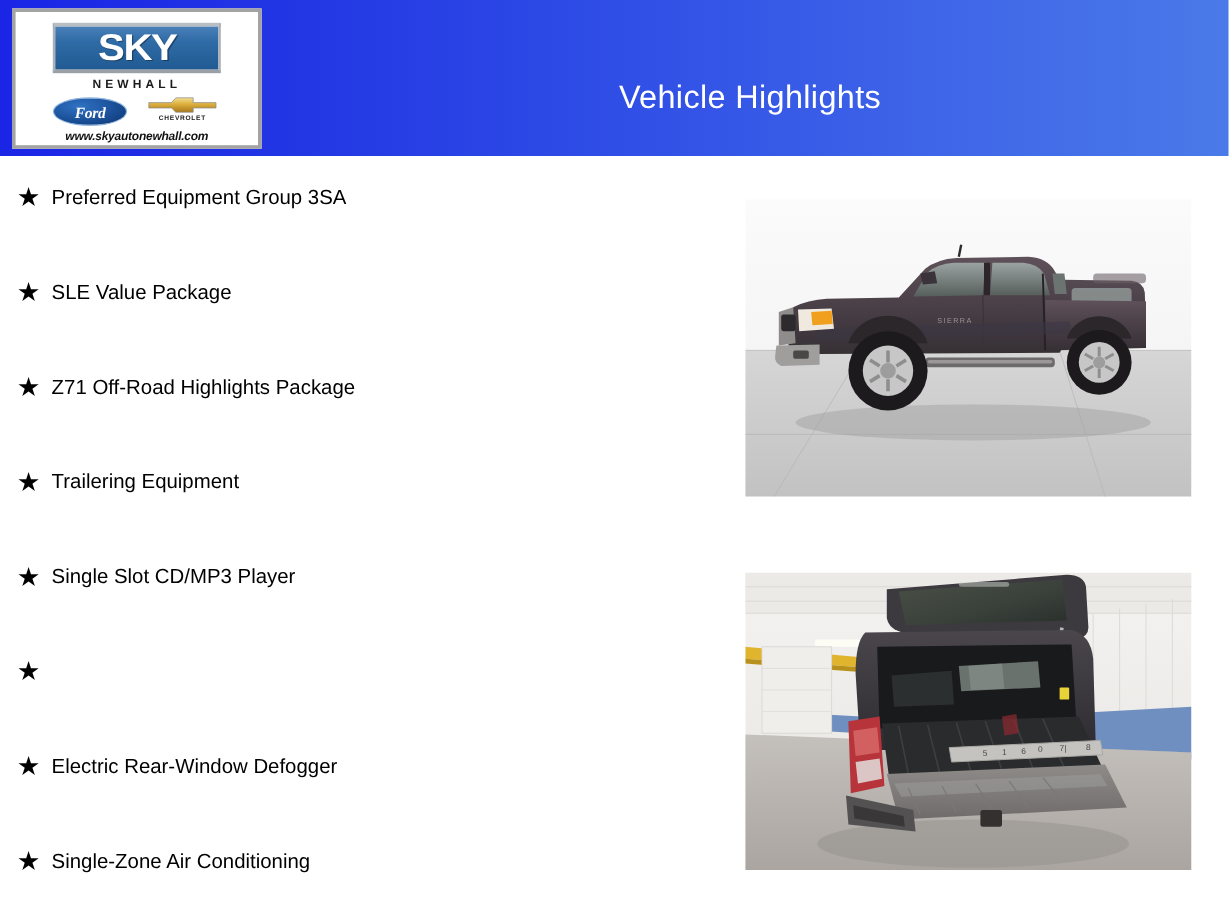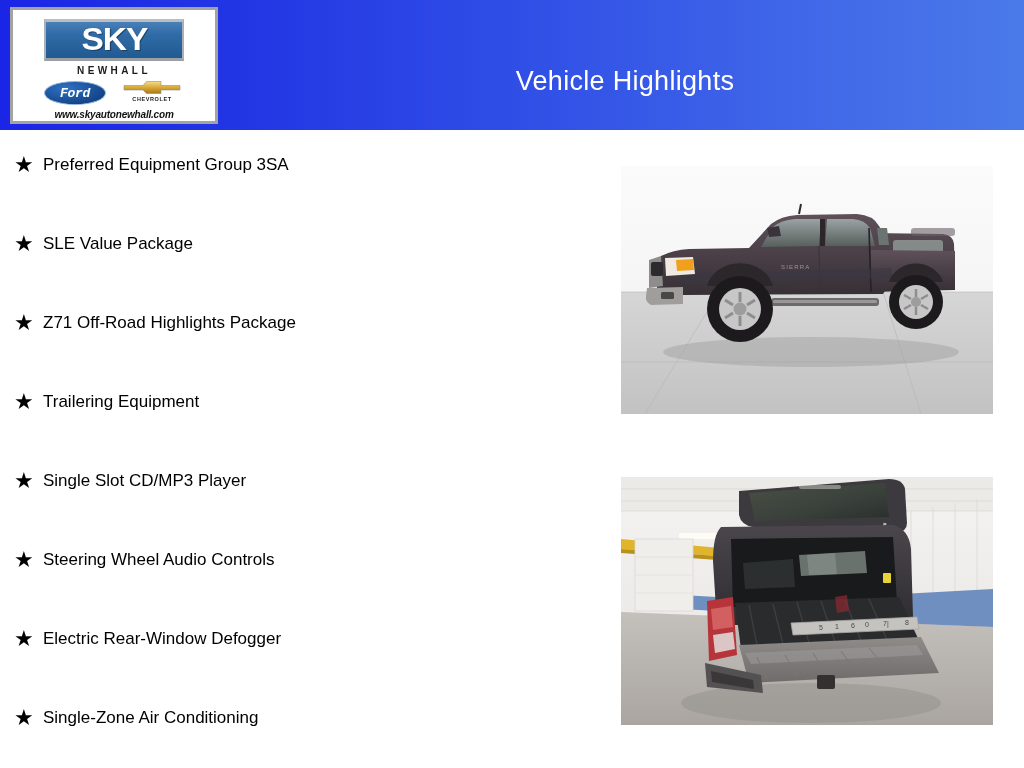--- a/index.html
+++ b/index.html
@@ -124,21 +124,21 @@
     height: 24px;
     border-radius: 50% / 50%;
     background: radial-gradient(ellipse at 35% 30%, #2f72c4 0%, #1a4f97 55%, #0d3570 100%);
     border: 1px solid #8fb4dd;
     display: flex;
     align-items: center;
     justify-content: center;
   }
   .ford-text {
     color: #ffffff;
-    font-family: Liberation Mono, monospace;
+    font-family: Liberation Serif, serif;
     font-style: italic;
     font-weight: bold;
     font-size: 13px;
     letter-spacing: -0.3px;
     line-height: 1;
   }
 
   
   .chev-badge {
     width: 64px;
@@ -285,21 +285,20 @@
     <li class="highlight-item">
       <span class="star-bullet">★</span>
       <span class="highlight-text">Trailering Equipment</span>
     </li>
     <li class="highlight-item">
       <span class="star-bullet">★</span>
       <span class="highlight-text">Single Slot CD/MP3 Player</span>
     </li>
     <li class="highlight-item">
       <span class="star-bullet">★</span>
-      <span class="highlight-text">Steering Wheel Audio Controls</span>
     </li>
     <li class="highlight-item">
       <span class="star-bullet">★</span>
       <span class="highlight-text">Electric Rear-Window Defogger</span>
     </li>
     <li class="highlight-item">
       <span class="star-bullet">★</span>
       <span class="highlight-text">Single-Zone Air Conditioning</span>
     </li>
   </ul>

